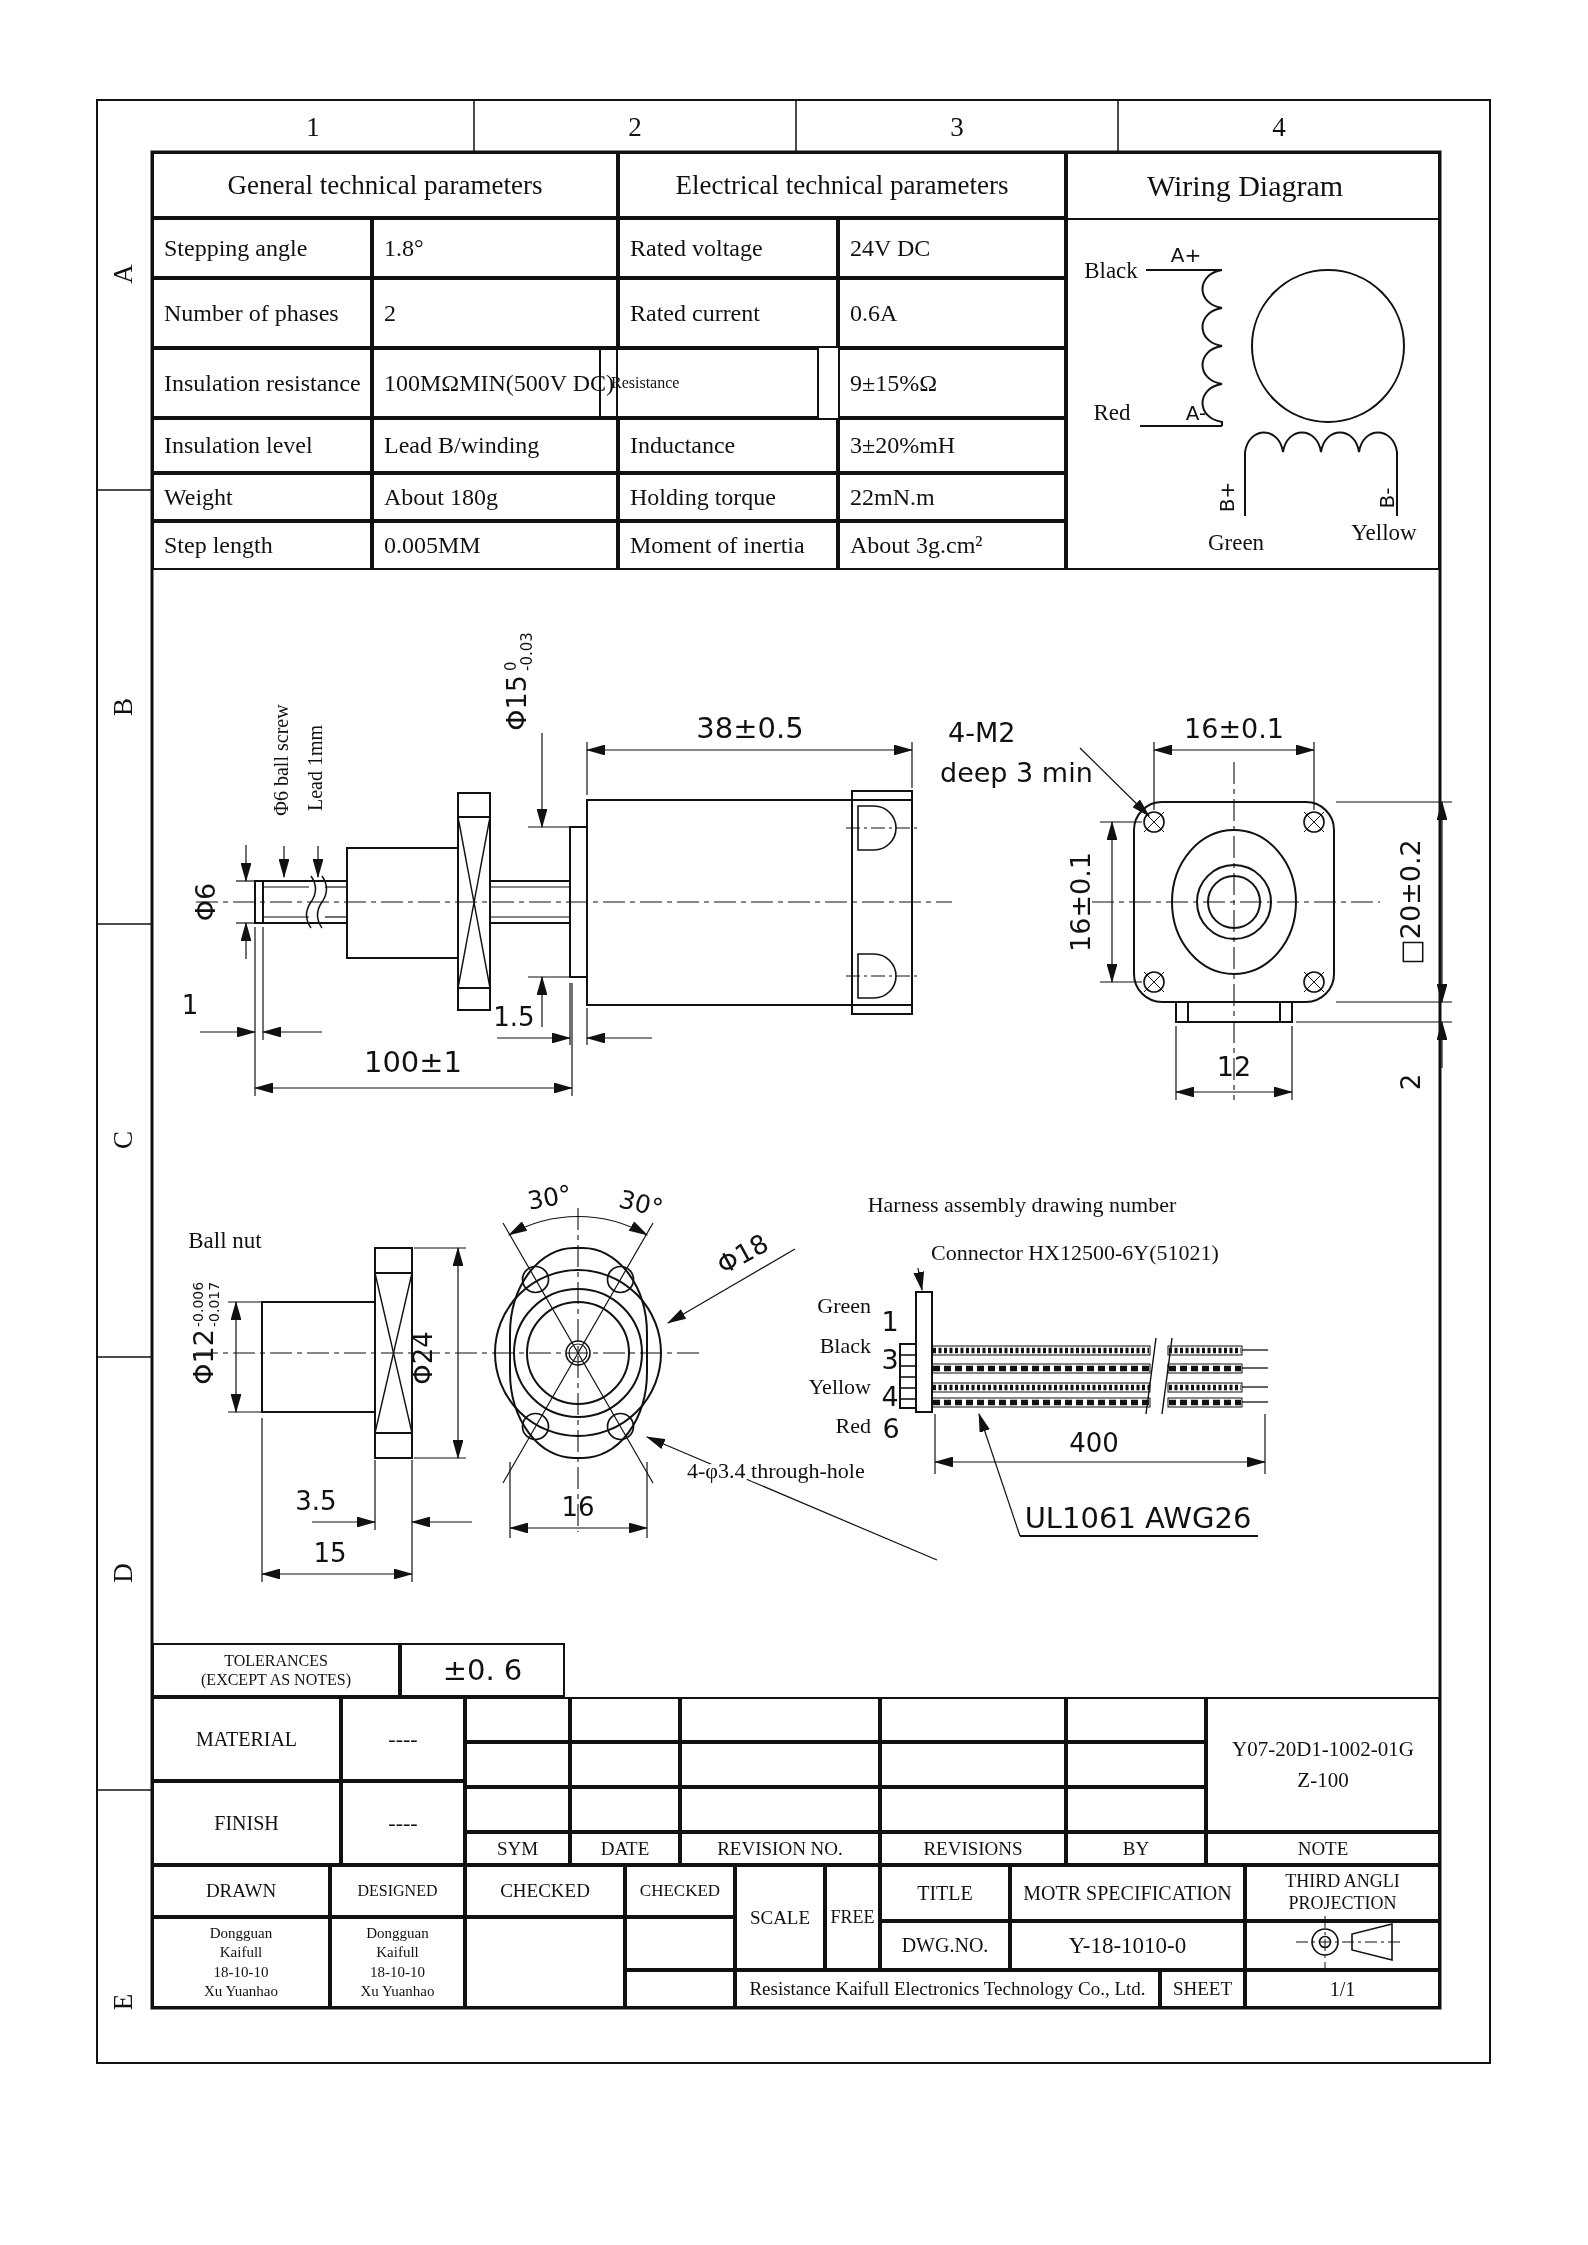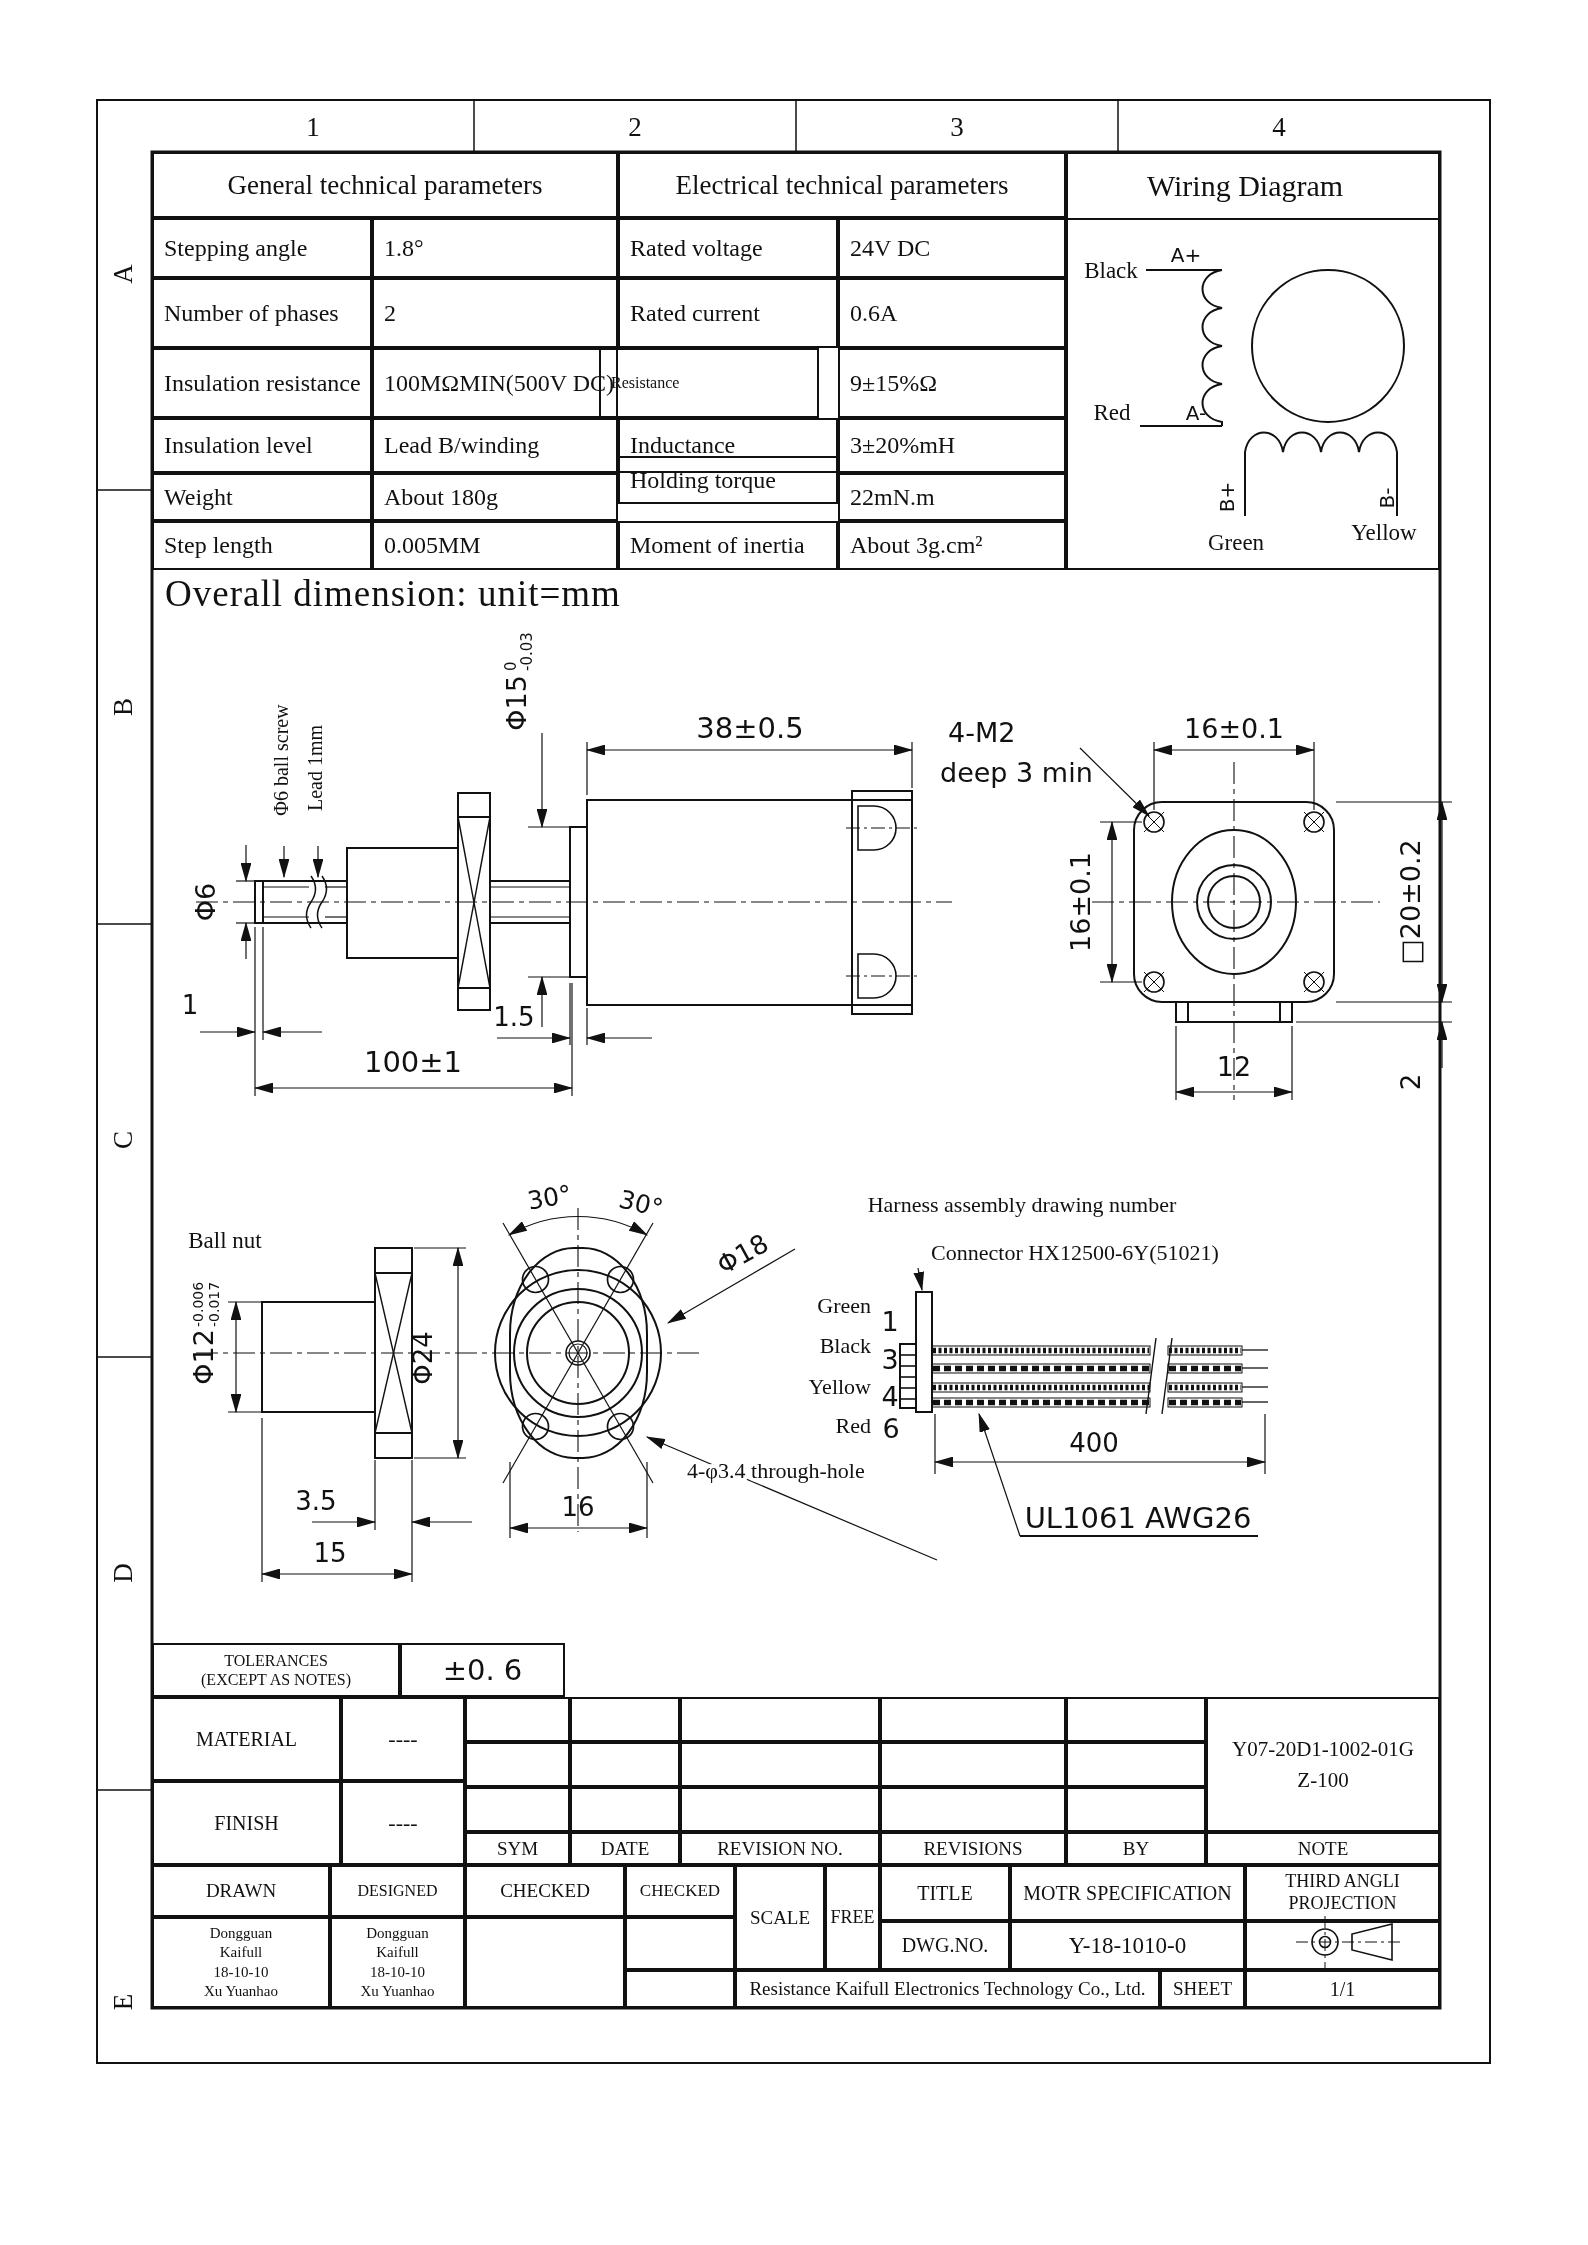--- a/index.html
+++ b/index.html
@@ -334,21 +334,20 @@
 
     <g fill="none" stroke="#111" stroke-width="1.6">
       <line x1="1296" y1="1942" x2="1404" y2="1942" stroke-width="1" stroke-dasharray="12 4 3 4"></line>
       <line x1="1325" y1="1916" x2="1325" y2="1968" stroke-width="1" stroke-dasharray="12 4 3 4"></line>
       <circle cx="1325" cy="1942" r="13"></circle>
       <circle cx="1325" cy="1942" r="5.5"></circle>
       <path d="M1352,1934 L1352,1950 L1392,1960 L1392,1924 Z"></path>
     </g>
   </svg>
 
-  <div class="heading">Overall dimension: unit=mm</div>
 
   <div>
     <div class="cell center" style="left:152px;top:152px;width:466px;height:66px;font-size:27px;">General technical parameters</div>
     <div class="cell left" style="left:152px;top:218px;width:220px;height:60px;font-size:24px;">Stepping angle</div>
     <div class="cell left" style="left:372px;top:218px;width:246px;height:60px;font-size:24px;">1.8°</div>
     <div class="cell left" style="left:152px;top:278px;width:220px;height:70px;font-size:24px;line-height:1.1;">Number of phases</div>
     <div class="cell left" style="left:372px;top:278px;width:246px;height:70px;font-size:24px;">2</div>
     <div class="cell left" style="left:152px;top:348px;width:220px;height:70px;font-size:24px;line-height:1.1;">Insulation resistance</div>
     <div class="cell left" style="left:372px;top:348px;width:246px;height:70px;font-size:24px;line-height:1.1;">100MΩMIN(500V DC)</div>
     <div class="cell left" style="left:152px;top:418px;width:220px;height:55px;font-size:24px;">Insulation level</div>
@@ -362,21 +361,21 @@
   <div>
     <div class="cell center" style="left:618px;top:152px;width:448px;height:66px;font-size:27px;">Electrical technical parameters</div>
     <div class="cell left" style="left:618px;top:218px;width:220px;height:60px;font-size:24px;">Rated voltage</div>
     <div class="cell left" style="left:838px;top:218px;width:228px;height:60px;font-size:24px;">24V DC</div>
     <div class="cell left" style="left:618px;top:278px;width:220px;height:70px;font-size:24px;">Rated current</div>
     <div class="cell left" style="left:838px;top:278px;width:228px;height:70px;font-size:24px;">0.6A</div>
     <div class="cell left" style="left:599px;top:348px;width:220px;height:70px;font-size:16px;">Resistance</div>
     <div class="cell left" style="left:838px;top:348px;width:228px;height:70px;font-size:24px;">9±15%Ω</div>
     <div class="cell left" style="left:618px;top:418px;width:220px;height:55px;font-size:24px;">Inductance</div>
     <div class="cell left" style="left:838px;top:418px;width:228px;height:55px;font-size:24px;">3±20%mH</div>
-    <div class="cell left" style="left:618px;top:456px;width:220px;height:48px;font-size:24px;text-align:right;">Holding torque</div>
+    <div class="cell left" style="left:618px;top:473px;width:220px;height:48px;font-size:24px;text-align:right;">Holding torque</div>
     <div class="cell left" style="left:838px;top:473px;width:228px;height:48px;font-size:24px;">22mN.m</div>
     <div class="cell left" style="left:618px;top:521px;width:220px;height:49px;font-size:24px;">Moment of inertia</div>
     <div class="cell left" style="left:838px;top:521px;width:228px;height:49px;font-size:24px;">About 3g.cm²</div>
   </div>
 
   <div class="cell" style="left:1066px;top:152px;width:374px;height:418px;"></div>
 
   <div>
     <div class="cell center vstack" style="left:152px;top:1643px;width:248px;height:54px;font-size:16px;">
       <div>TOLERANCES</div>

